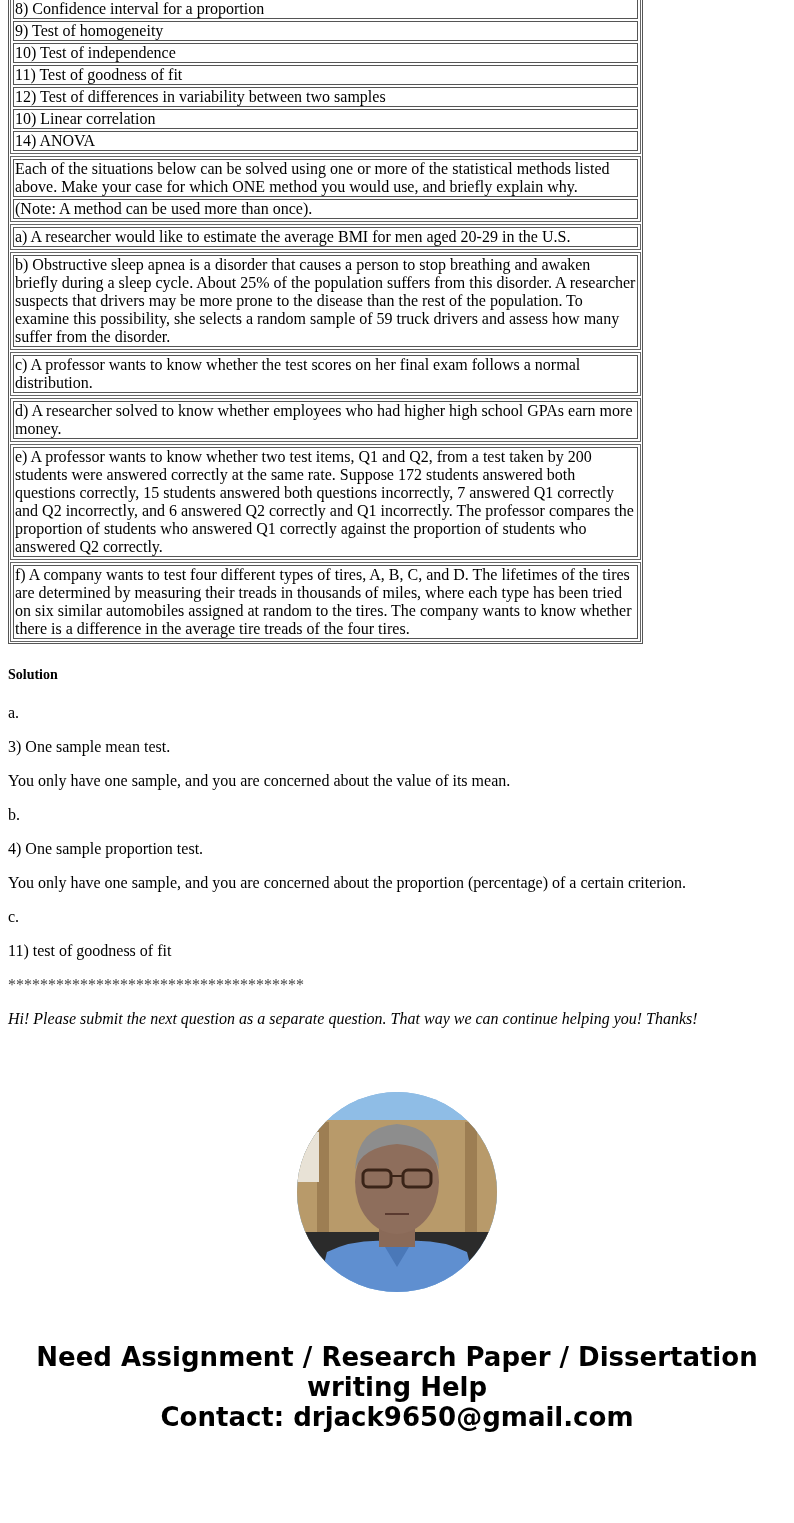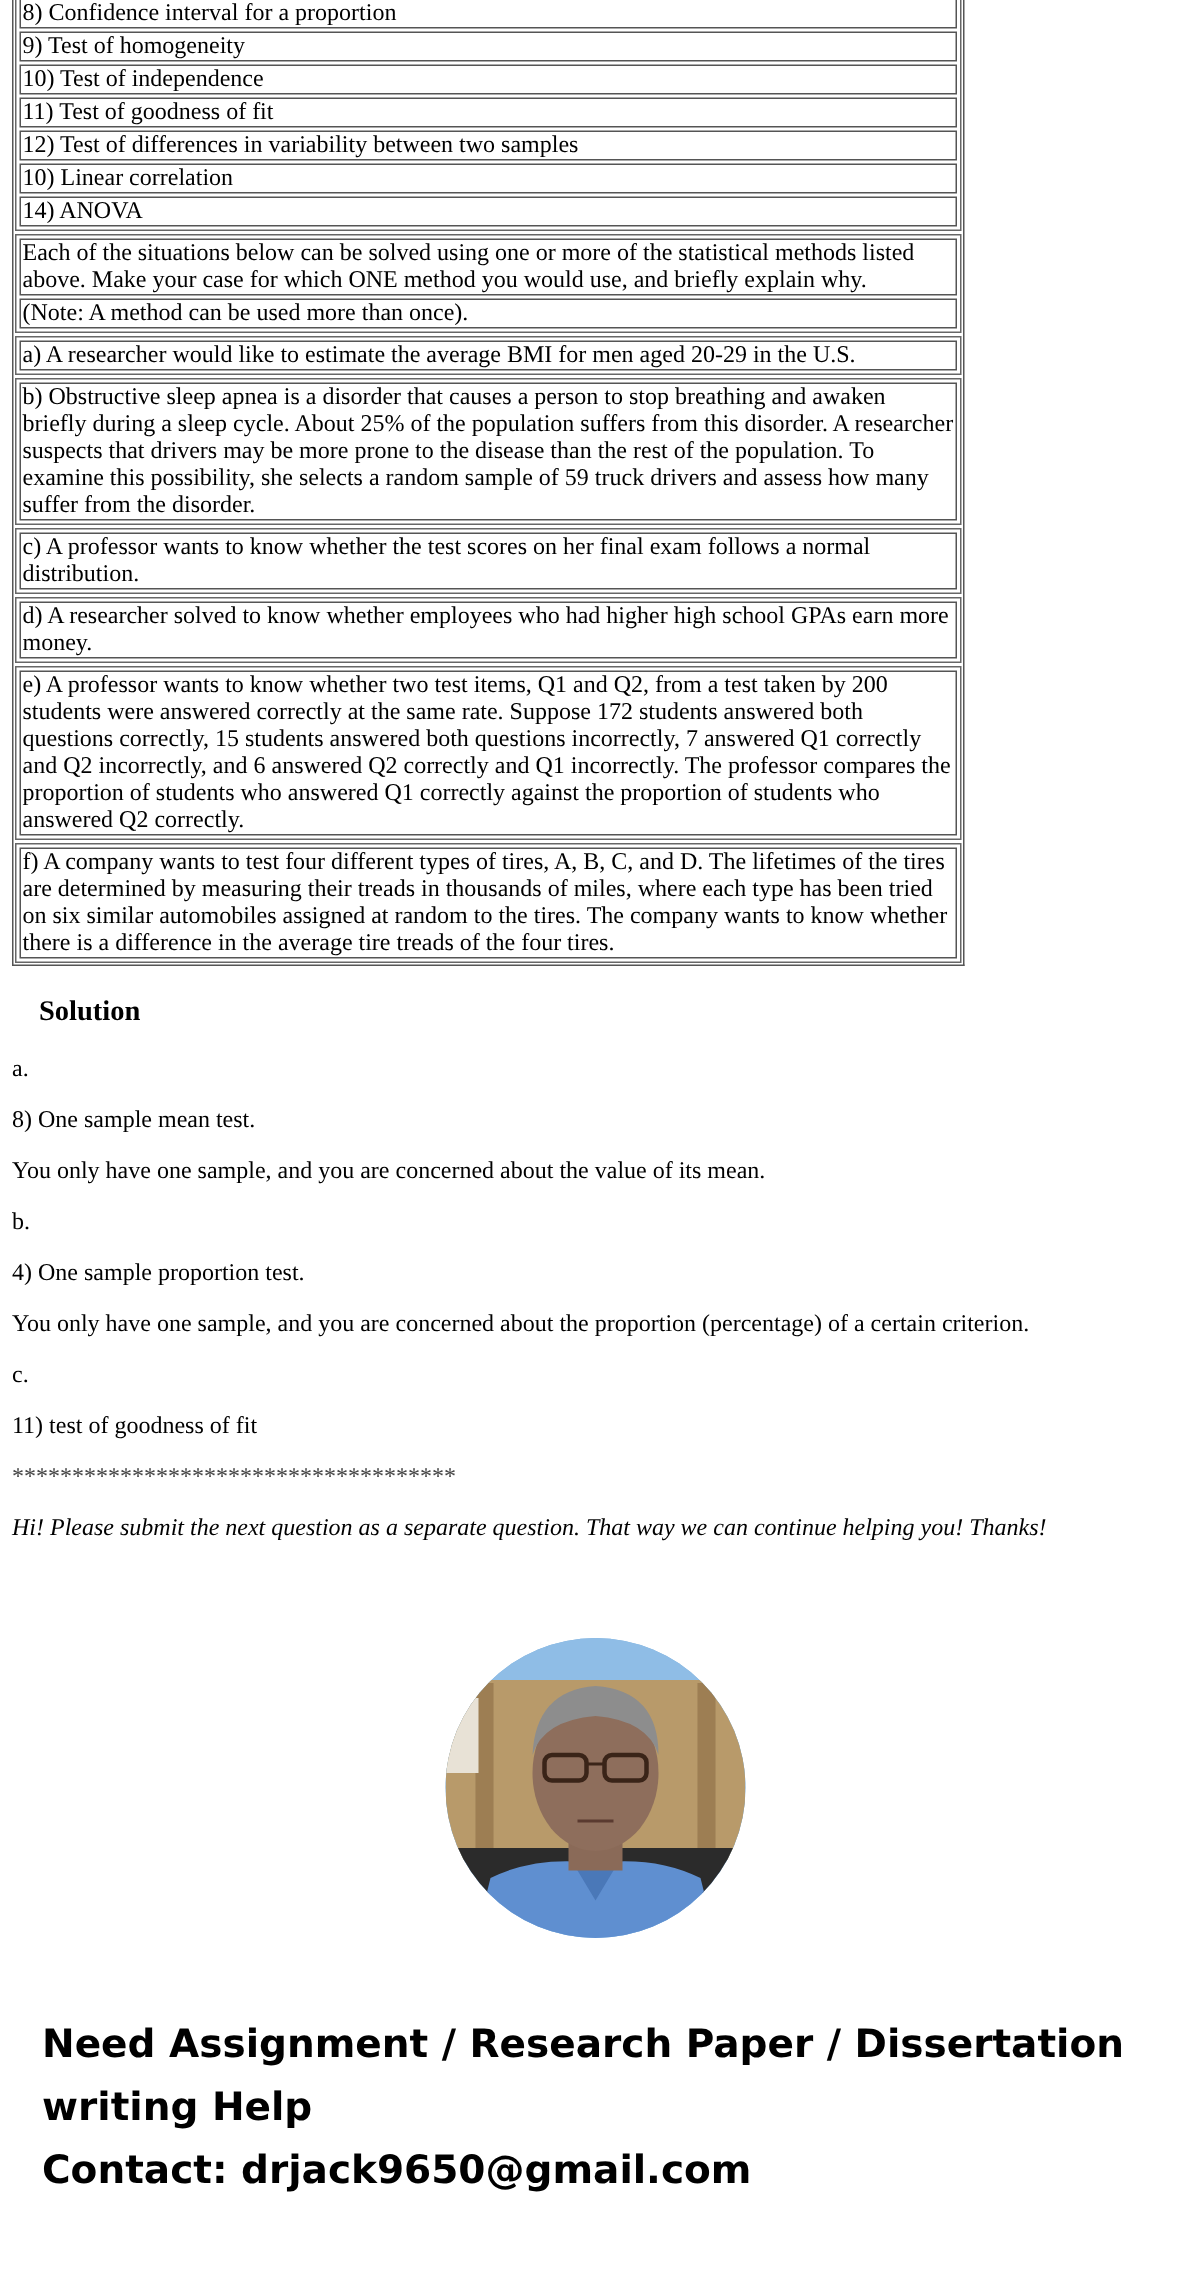--- a/index.html
+++ b/index.html
@@ -31,23 +31,23 @@
     border-spacing: 2px;
     margin: 0;
   }
   .section td {
     border: 1px solid #555;
     padding: 0 1px;
     vertical-align: top;
   }
 
   h3.solution-title {
-    font-size: 19px;
+    font-size: 14px;
     font-weight: bold;
-    margin: 20px 0 18px 18px;
+    margin: 20px 0 18px 0;
     line-height: 22px;
   }
   p.sol {
     margin: 0 0 16px 0;
     line-height: 18px;
   }
   p.stars { color: #444; letter-spacing: 0; margin: 0 0 16px 0; }
   p.note { font-style: italic; margin: 0 0 16px 0; }
 
   .avatar-wrap {
@@ -55,25 +55,25 @@
     justify-content: center;
     margin-top: 64px;
   }
   .avatar {
     width: 200px; height: 200px; border-radius: 50%;
     overflow: hidden; position: relative;
     background: #7fb0dd;
   }
   .footer {
     margin-top: 50px;
-    text-align: left;
+    text-align: center;
     font-family: "DejaVu Sans", sans-serif;
     font-weight: bold;
     font-size: 26px;
-    line-height: 42px;
+    line-height: 30px;
     padding: 0 20px;
   }
 </style>
 </head>
 <body>
 
 <div class="page">
 
   <table class="outer">
     <tbody>
@@ -186,21 +186,21 @@
         </table>
       </td>
         </tr>
     </tbody>
   </table>
 
   <h3 class="solution-title">Solution</h3>
 
   <div>
     <p class="sol">a.</p>
-    <p class="sol">8) One sample mean test.</p>
+    <p class="sol">3) One sample mean test.</p>
     <p class="sol">You only have one sample, and you are concerned about the value of its mean.</p>
     <p class="sol">b.</p>
     <p class="sol">4) One sample proportion test.</p>
     <p class="sol">You only have one sample, and you are concerned about the proportion (percentage) of a certain criterion.</p>
     <p class="sol">c.</p>
     <p class="sol">11) test of goodness of fit</p>
     <p class="stars">*************************************</p>
     <p class="note">Hi! Please submit the next question as a separate question. That way we can continue helping you! Thanks!</p>
   </div>
 

